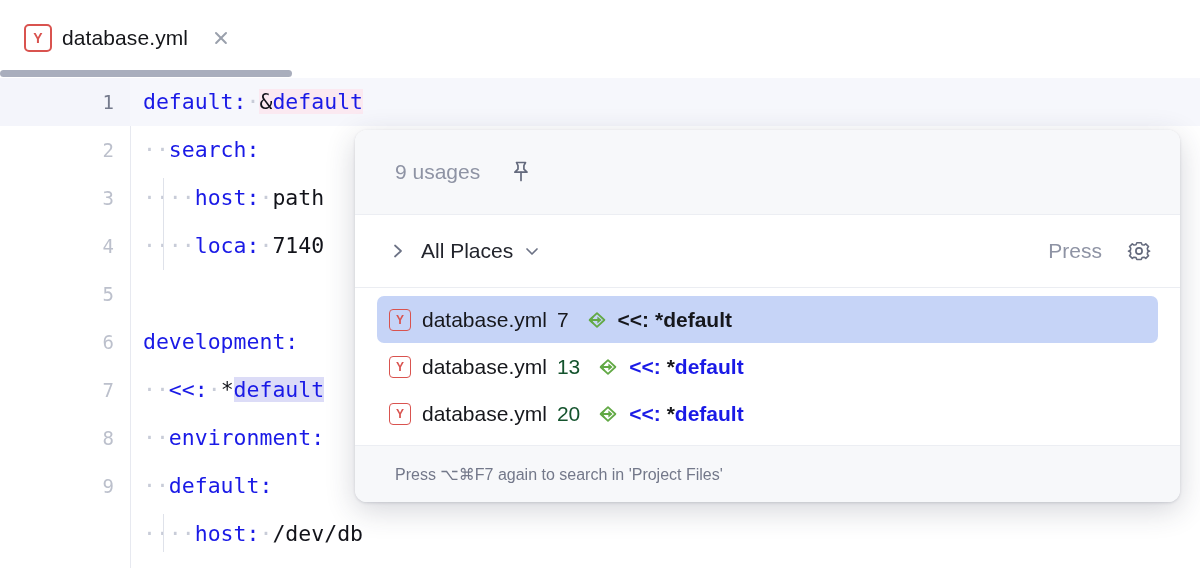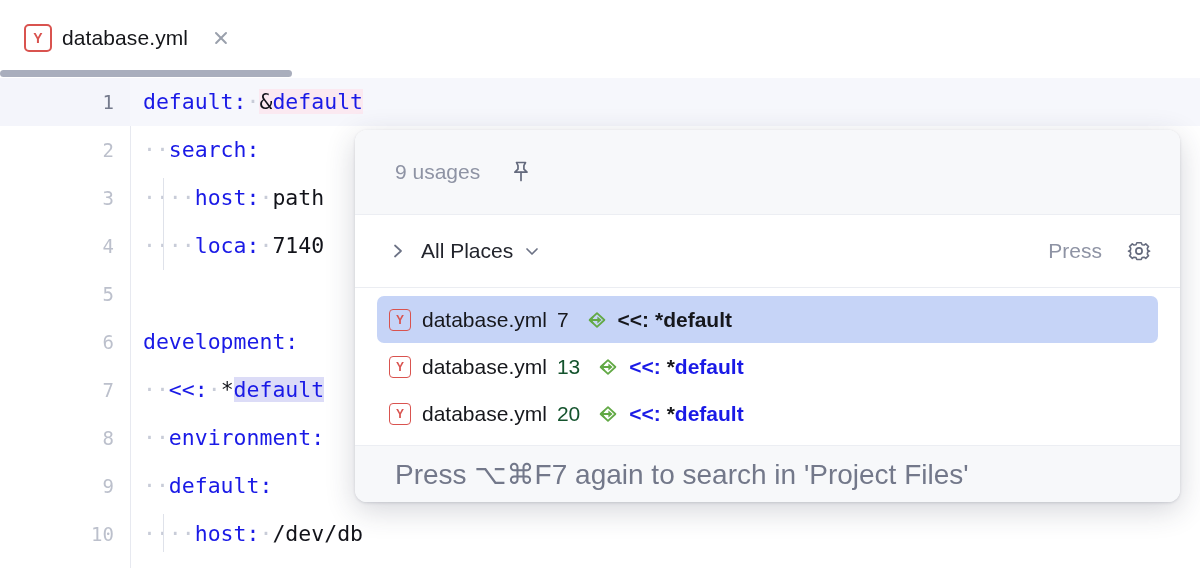--- a/index.html
+++ b/index.html
@@ -131,21 +131,21 @@
   .rf-code .cd { color:#1a1ae6; }
   .row.selected .rf-code .cc,
   .row.selected .rf-code .cs,
   .row.selected .rf-code .cd { color:#16171c; }
 
   .pop-footer {
     position:absolute; left:0; bottom:0; width:825px; height:56px;
     background:#f7f8fa; border-top:1px solid #eceef3;
     display:flex; align-items:center; padding-left:40px;
   }
-  .pop-footer-text { font-size:28px; color:#73788a; }
+  .pop-footer-text { font-size:16px; color:#73788a; }
 </style>
 </head>
 <body>
 
 <div id="root">
 
   <div class="tabbar">
     <div class="tab">
       <div class="ymlicon">Y</div>
       <div class="tab-title">database.yml</div>
@@ -160,21 +160,20 @@
         <div class="gutter-band" style="top: 0px;"></div>
         <div class="gutter-line current" style="top: 0px;">1</div>
         <div class="gutter-line" style="top: 48px;">2</div>
         <div class="gutter-line" style="top: 96px;">3</div>
         <div class="gutter-line" style="top: 144px;">4</div>
         <div class="gutter-line" style="top: 192px;">5</div>
         <div class="gutter-line" style="top: 240px;">6</div>
         <div class="gutter-line" style="top: 288px;">7</div>
         <div class="gutter-line" style="top: 336px;">8</div>
         <div class="gutter-line" style="top: 384px;">9</div>
-        <div class="gutter-line" style="top: 432px;">10</div>
       </div>
     <div class="codearea" id="codearea">
         <div class="code-band" style="top: 0px; left: 0px;"></div>
         <div class="cline" style="top: 0px;"><span> </span><span class="k">default:</span><span class="ws">·</span><span class="pl anchor-decl">&amp;</span><span class="k anchor-decl">default</span></div>
         <div class="cline" style="top: 48px;"><span> </span><span class="ws">··</span><span class="k">search:</span></div>
         <div class="cline" style="top: 96px;"><span> </span><span class="ws">··</span><span class="ws">··</span><span class="k">host:</span><span class="ws">·</span><span class="pl">path</span></div>
         <div class="cline" style="top: 144px;"><span> </span><span class="ws">··</span><span class="ws">··</span><span class="k">loca:</span><span class="ws">·</span><span class="pl">7140</span></div>
         <div class="cline" style="top: 192px;"><span> </span></div>
         <div class="cline" style="top: 240px;"><span> </span><span class="k">development:</span></div>
         <div class="cline" style="top: 288px;"><span> </span><span class="ws">··</span><span class="k">&lt;&lt;:</span><span class="ws">·</span><span class="pl">*</span><span class="k alias-hl">default</span></div>

